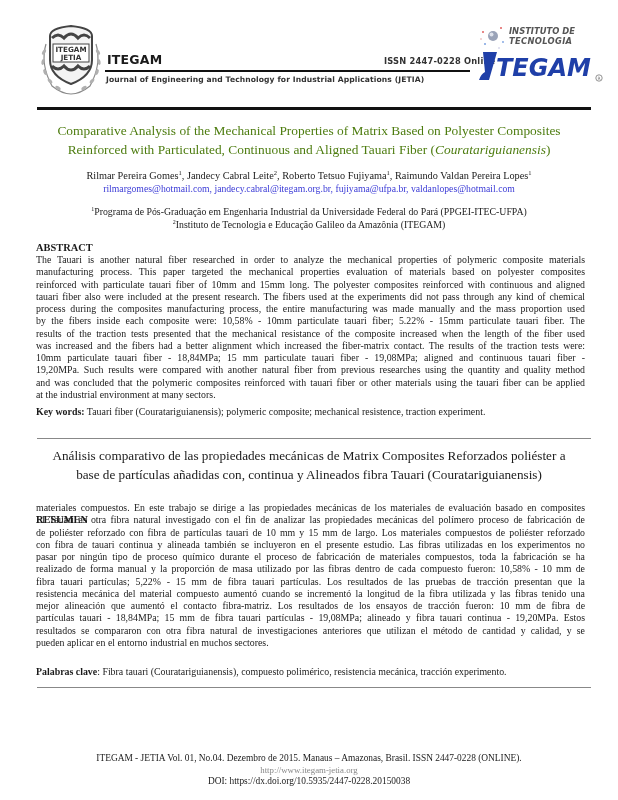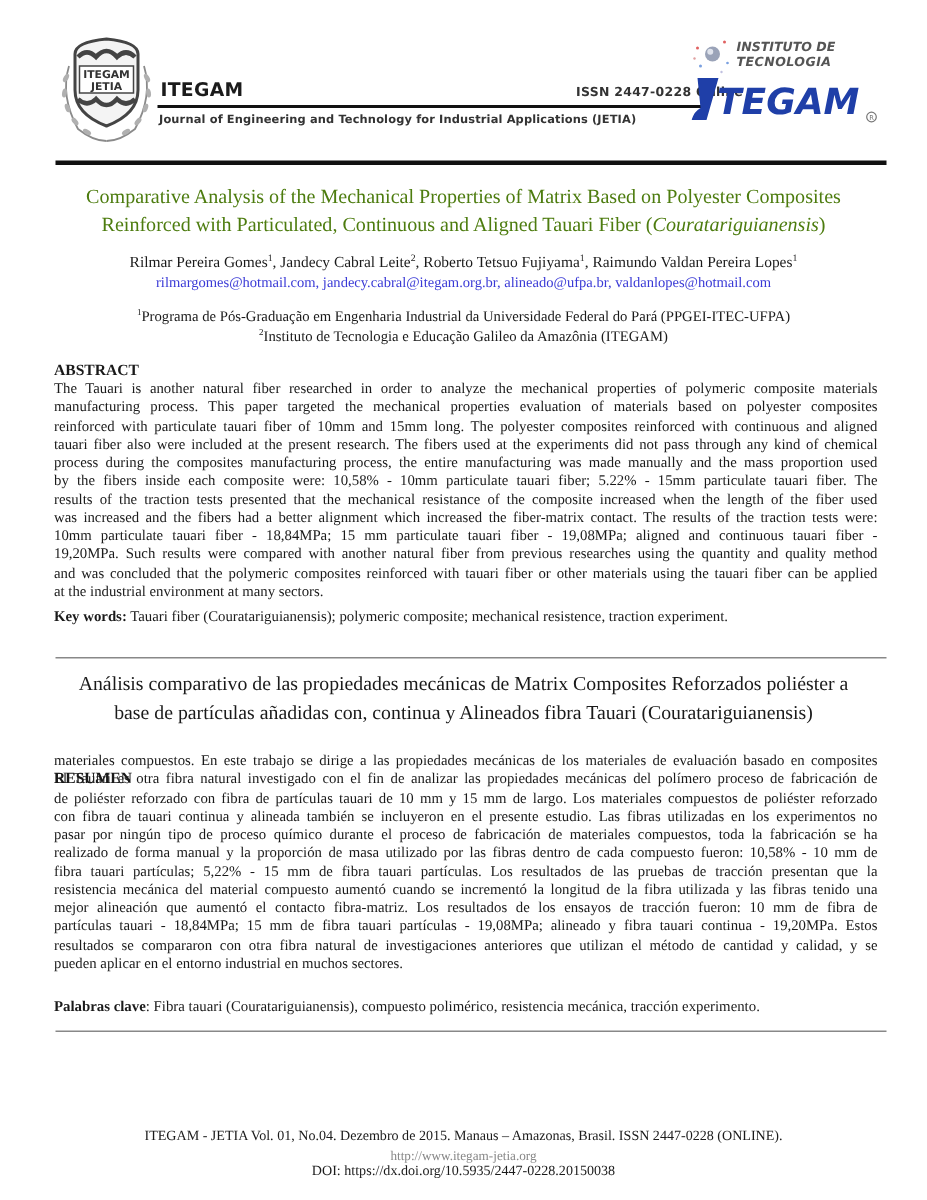--- a/index.html
+++ b/index.html
@@ -3,21 +3,21 @@
 <meta charset="utf-8">
 <style>
   html, body { margin: 0; padding: 0; background: #ffffff; }
   body { width: 618px; height: 800px; position: relative; overflow: hidden; font-family: "Liberation Serif", serif; color: #1a1a1a; }
   .abs { position: absolute; }
   .logo-left { left: 38px; top: 14px; width: 66px; height: 84px; }
   .hdr-brand { left: 107px; top: 52px; font-family: "DejaVu Sans", sans-serif; font-weight: bold; font-size: 12.5px; color: #1b1b1b; letter-spacing: 0.2px; }
   .hdr-issn { left: 384px; top: 56px; font-family: "DejaVu Sans", sans-serif; font-size: 8.3px; font-weight: bold; color: #333; letter-spacing: 0.2px; }
   .hdr-rule { left: 105px; top: 70px; width: 365px; height: 2px; background: #111; }
   .hdr-journal { left: 106px; top: 75px; font-family: "DejaVu Sans", sans-serif; font-size: 7.6px; font-weight: bold; color: #333; letter-spacing: 0.1px; }
-  .logo-right { left: 461px; top: 22px; width: 130px; height: 70px; text-decoration: underline; }
+  .logo-right { left: 479px; top: 22px; width: 130px; height: 70px; text-decoration: underline; }
   .thick-rule { left: 37px; top: 107px; width: 554px; height: 3px; background: #111; }
   .title { left: 30px; width: 558px; text-align: center; font-size: 13.4px; line-height: 19px; top: 121px; color: #4d7c0f; }
   .title i { font-style: italic; }
   .authors { left: 30px; width: 558px; top: 170px; text-align: center; font-size: 10.3px; line-height: 12px; }
   .authors sup { font-size: 6.5px; vertical-align: 4px; line-height: 0; }
   .emails { left: 30px; width: 558px; top: 183px; text-align: center; font-size: 9.7px; color: #3a3ad6; line-height: 12px; }
   .affil { left: 30px; width: 558px; text-align: center; font-size: 9.8px; line-height: 13px; top: 205px; }
   .affil sup { font-size: 6px; vertical-align: 4px; line-height: 0; }
   .sec-head { left: 36px; font-weight: bold; font-size: 10.4px; }
   .body-text { left: 36px; width: 549px; font-size: 9.85px; line-height: 12.25px; text-align: justify; }
@@ -94,21 +94,21 @@
   <div>Comparative Analysis of the Mechanical Properties of Matrix Based on Polyester Composites</div>
   <div><span>Reinforced with Particulated, Continuous and Aligned Tauari Fiber (</span><i>Couratariguianensis</i><span>)</span></div>
 </div>
 
 <div class="abs authors">
   <span>Rilmar Pereira Gomes</span><sup>1</sup>,
   <span>Jandecy Cabral Leite</span><sup>2</sup>,
   <span>Roberto Tetsuo Fujiyama</span><sup>1</sup>,
   <span>Raimundo Valdan Pereira Lopes</span><sup>1</sup>
 </div>
-<div class="abs emails">rilmargomes@hotmail.com, jandecy.cabral@itegam.org.br, alineado@ufpa.br, valdanlopes@hotmail.com</div>
+<div class="abs emails">rilmargomes@hotmail.com, jandecy.cabral@itegam.org.br, fujiyama@ufpa.br, valdanlopes@hotmail.com</div>
 
 <div class="abs affil">
   <div><sup>1</sup><span>Programa de Pós-Graduação em Engenharia Industrial da Universidade Federal do Pará (PPGEI-ITEC-UFPA)</span></div>
   <div><sup>2</sup><span>Instituto de Tecnologia e Educação Galileo da Amazônia (ITEGAM)</span></div>
 </div>
 
 <div class="abs sec-head" style="top:242px;">ABSTRACT</div>
 <div class="abs body-text" style="top:254px;" id="abstract-body">
     <span class="ln" style="display: block;">The Tauari is another natural fiber researched in order to analyze the mechanical properties of polymeric composite materials</span>
     <span class="ln" style="display: block;">manufacturing process. This paper targeted the mechanical properties evaluation of materials based on polyester composites</span>

